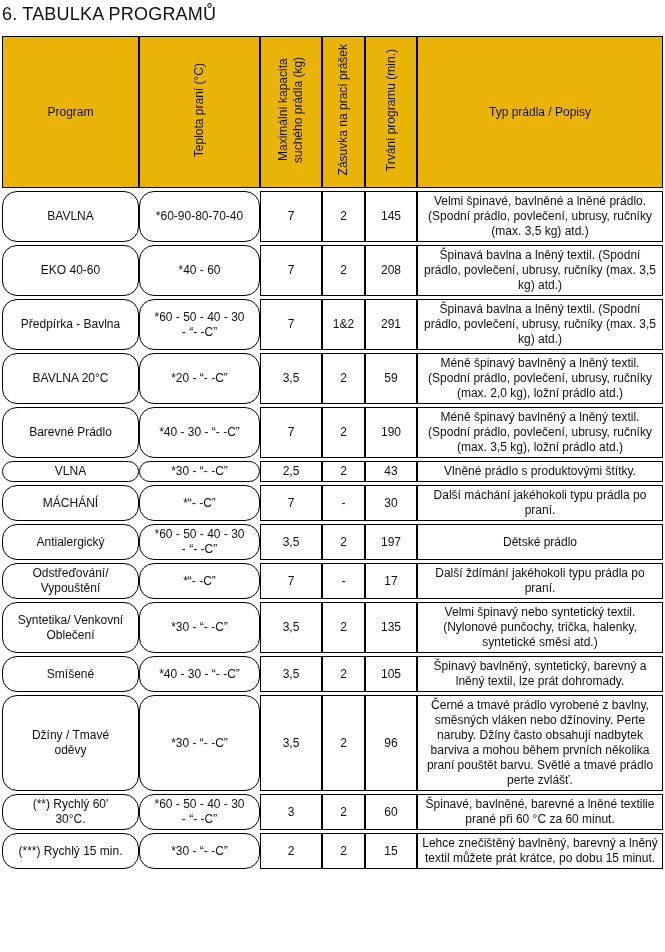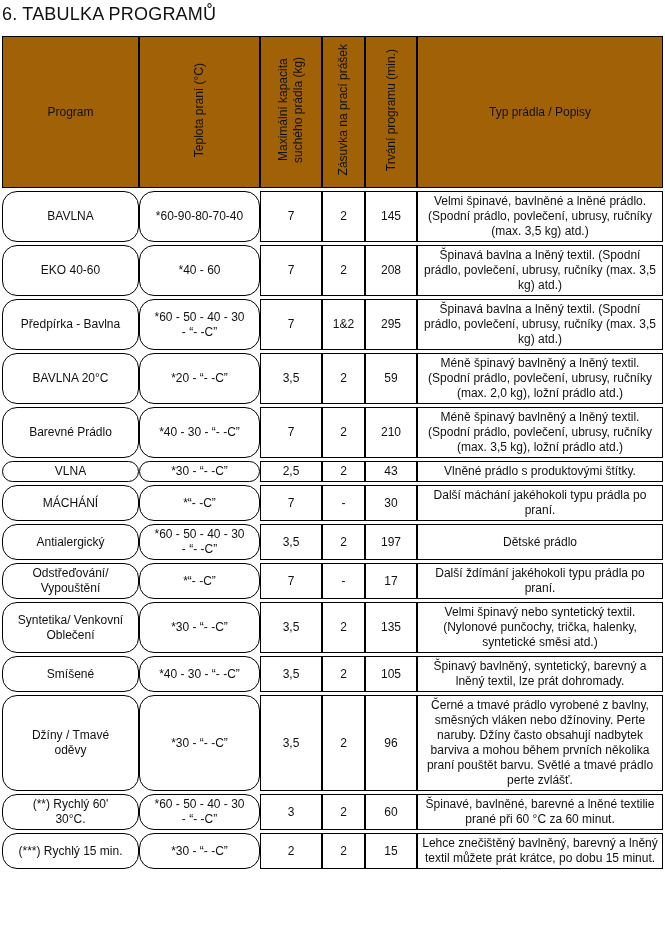--- a/index.html
+++ b/index.html
@@ -1,21 +1,21 @@
 <!DOCTYPE html>
 <html><head>
 <meta charset="utf-8">
 <style>
   html,body{margin:0;padding:0;background:#ffffff;}
   body{width:665px;font-family:"Liberation Sans",sans-serif;color:#111;}
   .title{font-size:18px;font-weight:normal;margin:4px 0 8px 2px;letter-spacing:.2px;}
   table{border-collapse:separate;border-spacing:0 3px;table-layout:fixed;width:661px;margin-left:2px;}
   th,td{box-sizing:border-box;border:1.5px solid #000;text-align:center;vertical-align:middle;
         padding:2px 3px;font-size:12px;line-height:1.25;overflow:hidden;}
-  thead th{background:#a16207;height:150px;font-weight:normal;margin-left:9px;}
+  thead th{background:#eab308;height:150px;font-weight:normal;margin-left:9px;}
   .vtext{writing-mode:vertical-rl;transform:rotate(180deg);display:inline-block;
          max-height:142px;line-height:1.25;}
   .c-program,.c-temp{white-space:pre-line;border-radius:15px;}
   .c-desc{padding:2px 4px;margin-left:43px;}
   col.c1{width:137px}col.c2{width:121px}col.c3{width:62px}
   col.c4{width:43px}col.c5{width:52px}col.c6{width:246px}
 </style>
 </head>
 <body>
 
@@ -56,37 +56,37 @@
       <td>2</td>
       <td>208</td>
       <td class="c-desc">Špinavá bavlna a lněný textil. (Spodní prádlo, povlečení, ubrusy, ručníky (max. 3,5 kg) atd.)</td>
     </tr>
     <tr>
       <td class="c-program">Předpírka - Bavlna</td>
       <td class="c-temp">*60 - 50 - 40 - 30
 - “- -C”</td>
       <td>7</td>
       <td>1&amp;2</td>
-      <td>295</td>
+      <td>291</td>
       <td class="c-desc">Špinavá bavlna a lněný textil. (Spodní prádlo, povlečení, ubrusy, ručníky (max. 3,5 kg) atd.)</td>
     </tr>
     <tr>
       <td class="c-program">BAVLNA 20°C</td>
       <td class="c-temp">*20 - “- -C”</td>
       <td>3,5</td>
       <td>2</td>
       <td>59</td>
       <td class="c-desc">Méně špinavý bavlněný a lněný textil. (Spodní prádlo, povlečení, ubrusy, ručníky (max. 2,0 kg), ložní prádlo atd.)</td>
     </tr>
     <tr>
       <td class="c-program">Barevné Prádlo</td>
       <td class="c-temp">*40 - 30 - “- -C”</td>
       <td>7</td>
       <td>2</td>
-      <td>210</td>
+      <td>190</td>
       <td class="c-desc">Méně špinavý bavlněný a lněný textil. (Spodní prádlo, povlečení, ubrusy, ručníky (max. 3,5 kg), ložní prádlo atd.)</td>
     </tr>
     <tr>
       <td class="c-program">VLNA</td>
       <td class="c-temp">*30 - “- -C”</td>
       <td>2,5</td>
       <td>2</td>
       <td>43</td>
       <td class="c-desc">Vlněné prádlo s produktovými štítky.</td>
     </tr>

